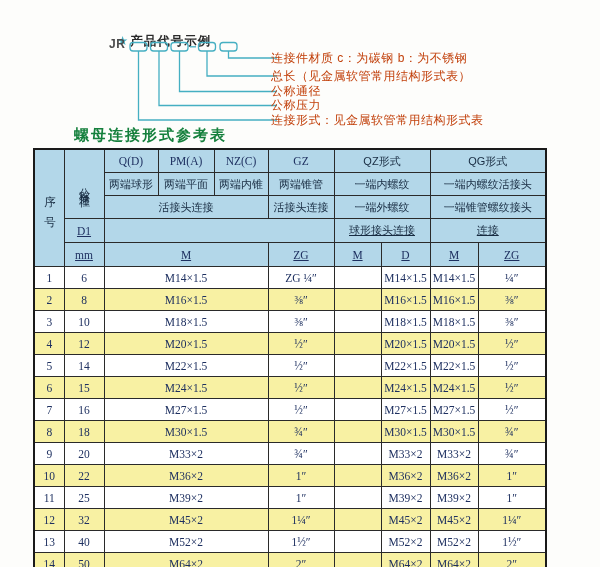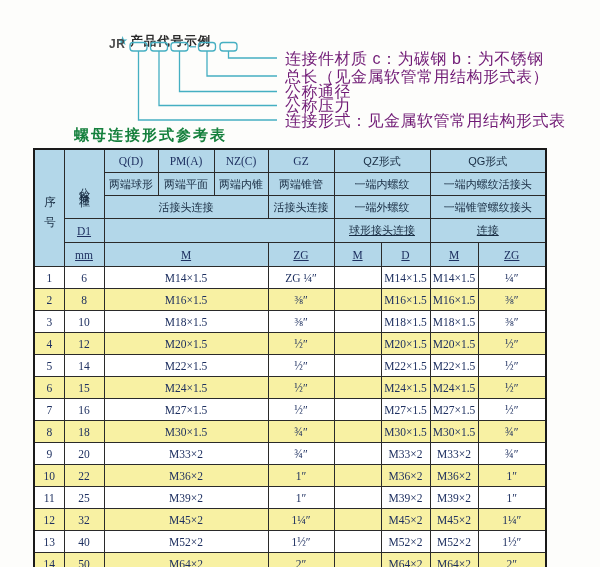--- a/index.html
+++ b/index.html
@@ -20,22 +20,22 @@
     color:#2b2b2b;letter-spacing:1px;white-space:nowrap;margin-top:15px;
   }
   .code-heading .star{color:var(--accent_teal);font-weight:normal;margin-right:1px;}
   .code-prefix{
     position:absolute;left:109px;top:37px;font-size:12px;color:#4a4a4a;
     font-family:"Liberation Sans",sans-serif;font-weight:bold;letter-spacing:.5px;
   }
   svg.diagram{position:absolute;left:0;top:0;pointer-events:none;}
   .tealstroke{stroke:var(--accent_teal);fill:none;stroke-width:1.3;}
   .code-label{
-    position:absolute;left:285px;height:13px;line-height:13px;font-size:16px;
-    color:#701a75;white-space:nowrap;letter-spacing:.5px;
+    position:absolute;left:271px;height:13px;line-height:13px;font-size:12px;
+    color:#c2410c;white-space:nowrap;letter-spacing:.5px;
   }
   
   .tbl-title{
     position:absolute;left:34px;top:126px;font-size:15px;font-weight:bold;color:#15803d;
     font-family:"DejaVu Serif","Liberation Serif",serif;letter-spacing:2px;white-space:nowrap;padding-left:40px;
   }
   table.ref{
     position:absolute;left:33px;top:148px;width:512px;
     border-collapse:collapse;table-layout:fixed;
     border:2px solid var(--border_dark);

